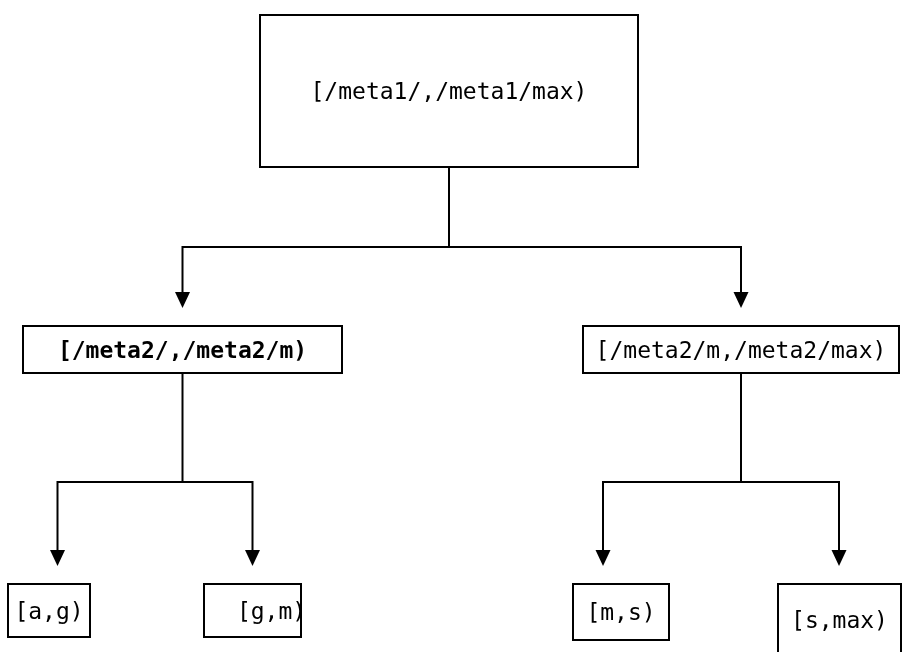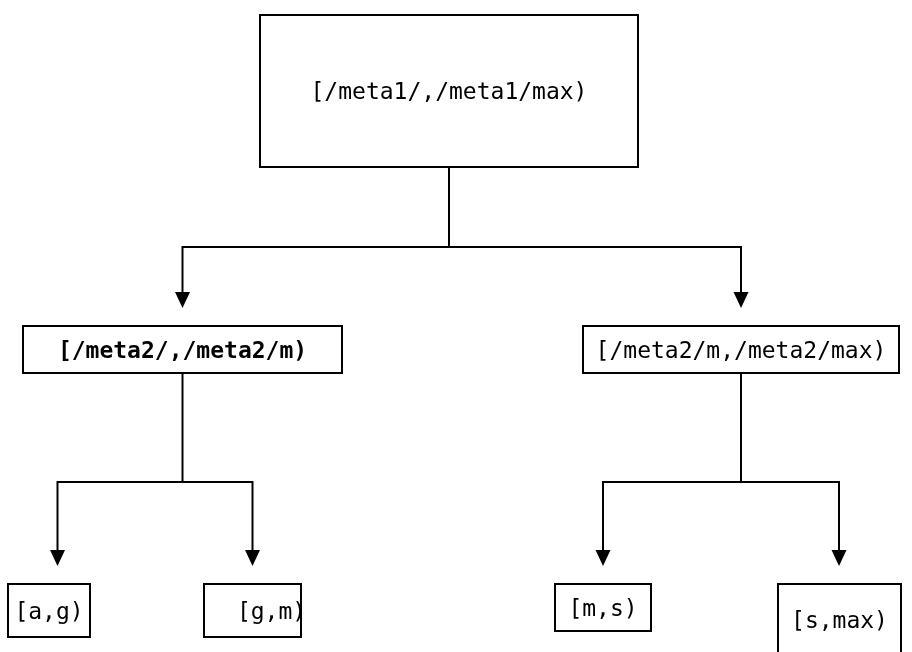--- a/index.html
+++ b/index.html
@@ -41,21 +41,21 @@
     justify-content: center;
     color: #000000;
     font-size: 23px;
     white-space: nowrap;
   }
   .node-root   { left: 259px; top: 14px;  width: 380px; height: 154px; }
   .node-left   { left: 22px;  top: 325px; width: 321px; height: 49px; font-weight: bold; }
   .node-right  { left: 582px; top: 325px; width: 318px; height: 49px; }
   .node-leaf-ag   { left: 7px;   top: 583px; width: 84px; height: 55px; }
   .node-leaf-gm   { left: 203px; top: 583px; width: 99px;  height: 55px; padding-left: 38px; }
-  .node-leaf-ms   { left: 554px; top: 583px; width: 98px;  height: 49px; }
+  .node-leaf-ms   { left: 572px; top: 583px; width: 98px;  height: 58px; }
   .node-leaf-smax { left: 777px; top: 583px; width: 125px; height: 73px; }
 </style>
 </head>
 <body>
 
 <div class="canvas">
 
   <svg class="connectors" viewBox="0 0 912 652" xmlns="http://www.w3.org/2000/svg">
 
     <path class="edge" d="M 449 168 L 449 247"></path>

